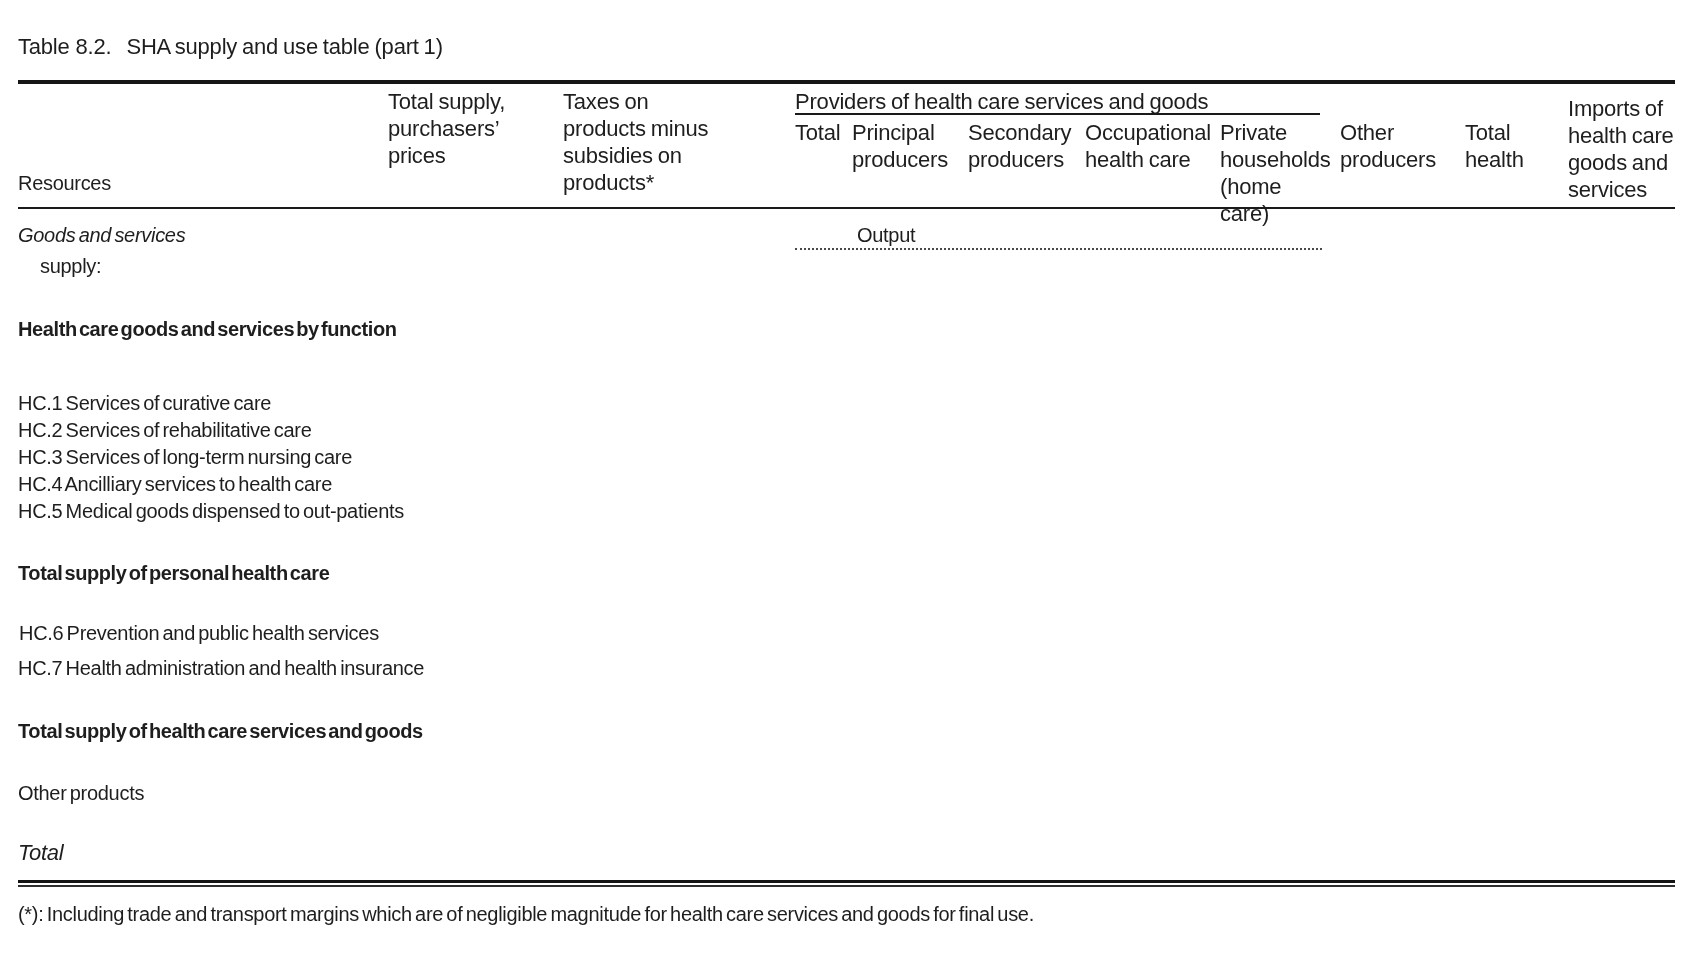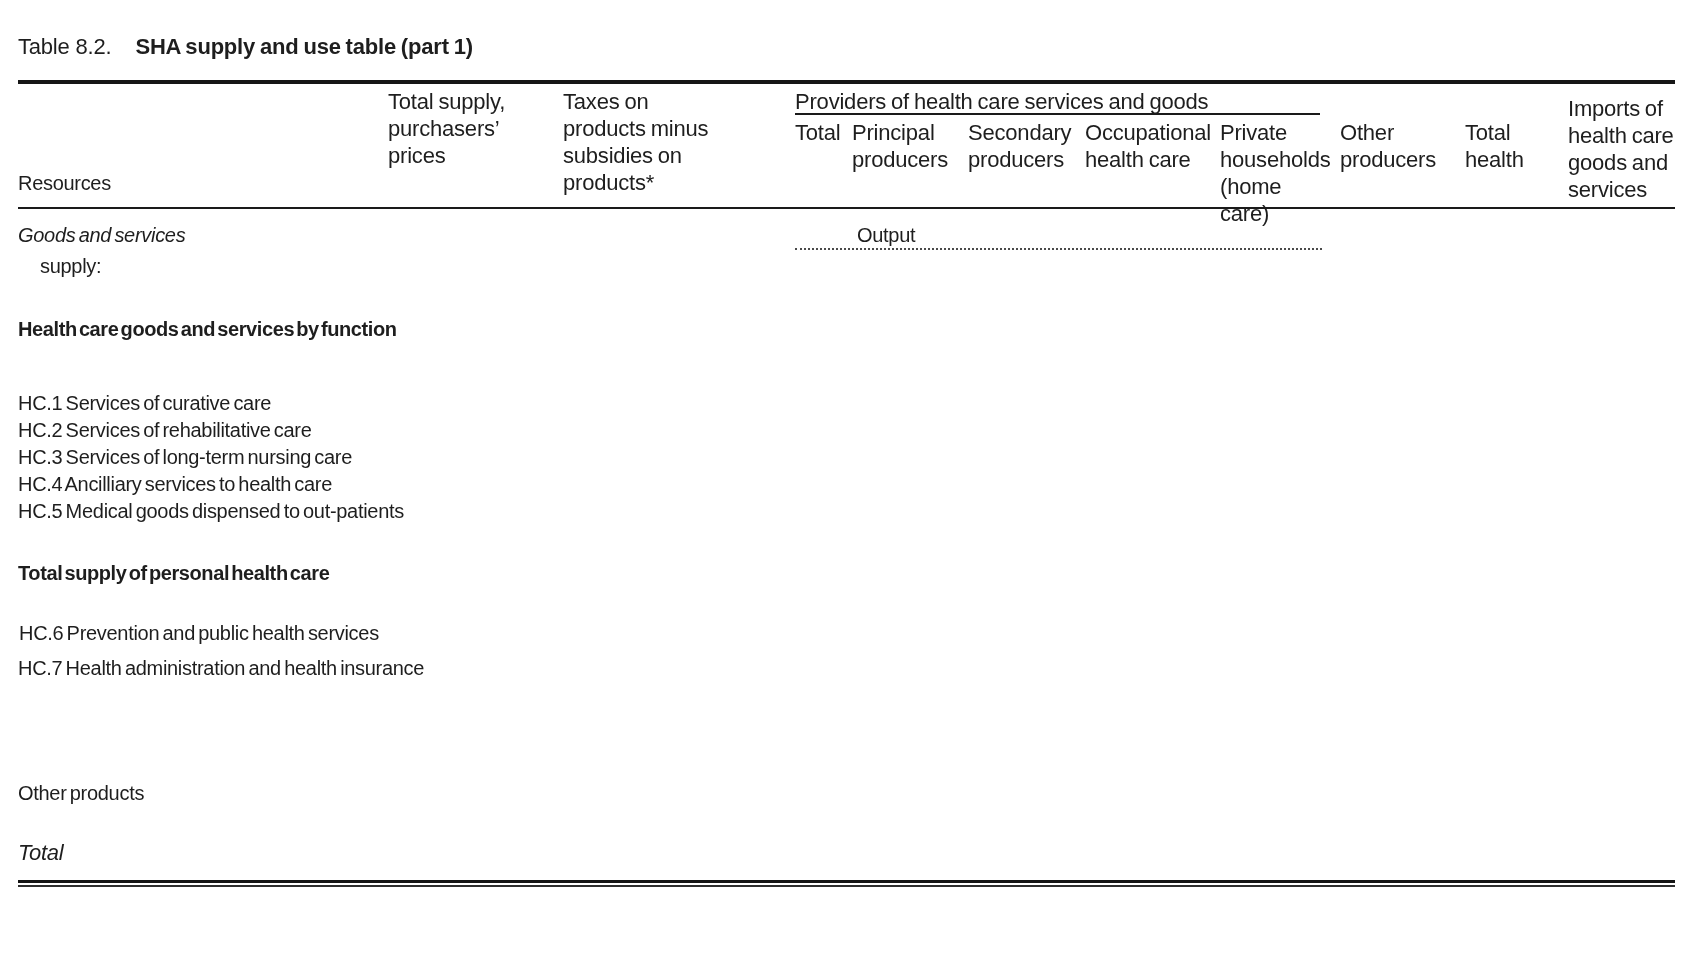--- a/index.html
+++ b/index.html
@@ -6,21 +6,21 @@
   .page {
     position:relative;
     width:1692px; height:961px;
     background:#ffffff;
     color:#1e1e1e;
     font-family:"Liberation Sans","DejaVu Sans",sans-serif;
     overflow:hidden;
   }
   .t { position:absolute; white-space:normal; }
   .title { font-size:22px; letter-spacing:-0.2px; }
-  .title .bold { font-weight:bold; margin-left:24px; word-spacing:-1px; }
+  .title .bold { font-weight:normal; margin-left:15px; word-spacing:-1px; }
   .hdr { font-size:22px; line-height:27px; letter-spacing:-0.2px; word-spacing:-1px; }
   .label { font-size:20px; letter-spacing:-0.3px; word-spacing:-2px; line-height:26px; }
   .bold-row { font-weight:bold; word-spacing:-3px; letter-spacing:-0.4px; }
   .italic { font-style:italic; }
   .big-italic { font-size:22px; font-style:italic; }
   .rule { position:absolute; }
   .rule-thick { height:4px; background:#161616; }
   .rule-thin { height:2px; background:#1a1a1a; }
   .rule-double { height:2px; border-top:3px solid #141414; border-bottom:2px solid #2e2e2e; background:#ffffff; }
   .rule-dotted { height:0; border-bottom:2px dotted #4a4a4a; }
@@ -70,21 +70,23 @@
   <div class="t label" style="left:18px; top:417px;">HC.2 Services of rehabilitative care</div>
   <div class="t label" style="left:18px; top:444px;">HC.3 Services of long-term nursing care</div>
   <div class="t label" style="left:18px; top:471px;">HC.4 Ancilliary services to health care</div>
   <div class="t label" style="left:18px; top:498px;">HC.5 Medical goods dispensed to out-patients</div>
 
   <div class="t label bold-row" style="left:18px; top:560px;">Total supply of personal health care</div>
 
   <div class="t label" style="left:19px; top:620px;">HC.6 Prevention and public health services</div>
   <div class="t label" style="left:18px; top:655px;">HC.7 Health administration and health insurance</div>
 
+  <div class="t label bold-row" style="left:18px; top:718px;">Total supply of health care services and goods</div>
 
   <div class="t label" style="left:18px; top:780px;">Other products</div>
 
   <div class="t label big-italic" style="left:18px; top:840px;">Total</div>
 
   <div class="rule rule-double" style="left:18px; top:880px; width:1657px;"></div>
 
+  <div class="t footnote" style="left:18px; top:903px; width:1640px;">(*): Including trade and transport margins which are of negligible magnitude for health care services and goods for final use.</div>
 
 </div>
 
 </body></html>

